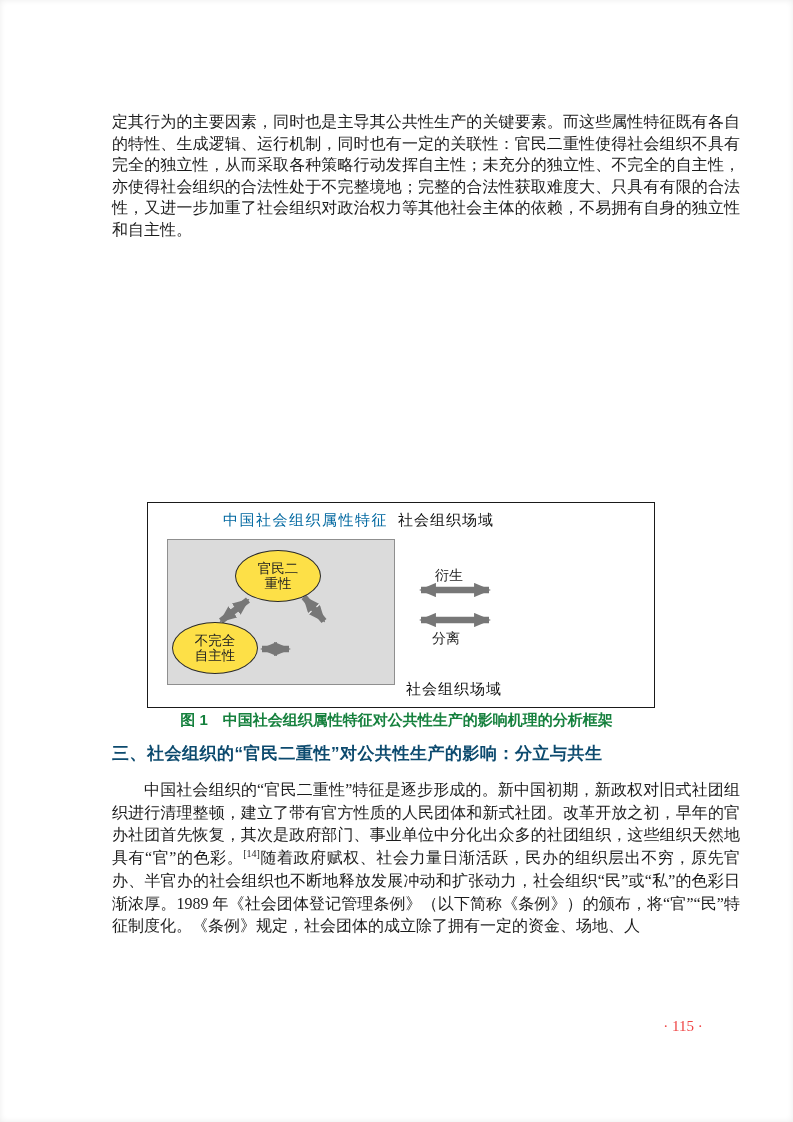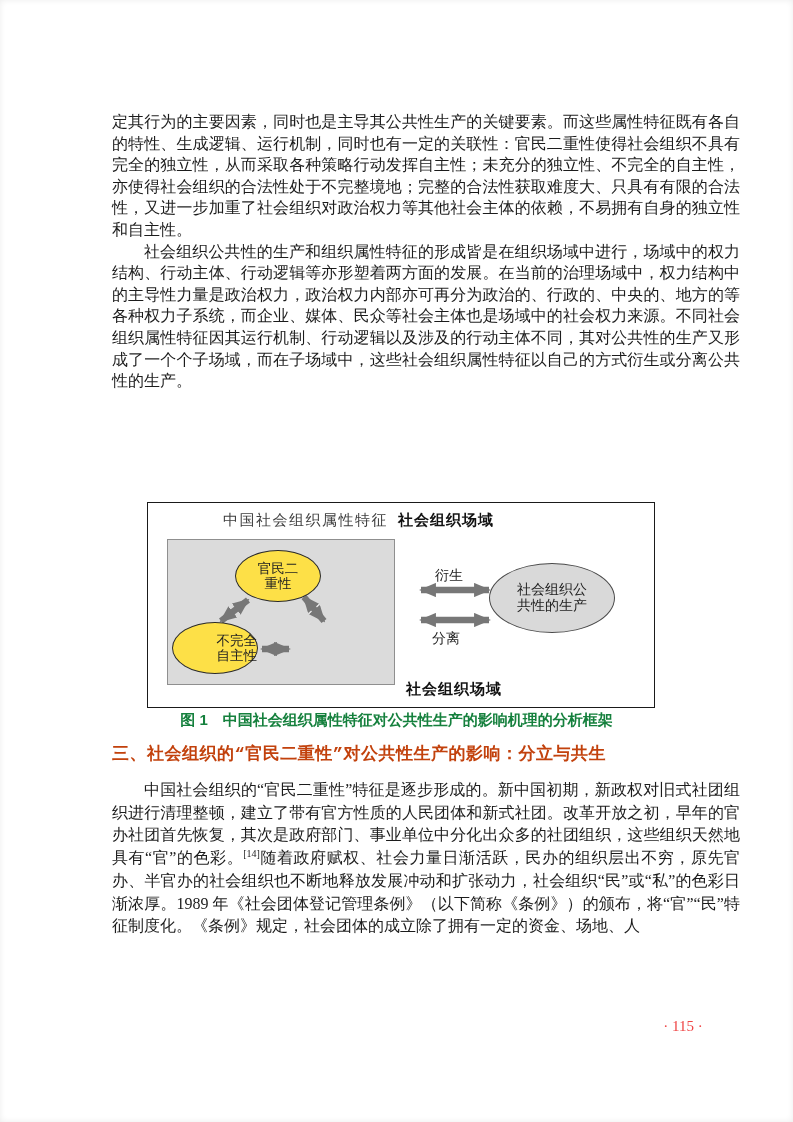--- a/index.html
+++ b/index.html
@@ -18,74 +18,73 @@
   .para.noindent{text-indent:0;}
   sup.ref{font-size:10px;line-height:0;vertical-align:super;}
   
   .figure{
     position:absolute;left:147px;top:502px;width:506px;height:204px;
     border:1.5px solid #1a1a1a;background:#ffffff;
   }
   .fig-abs{position:absolute;}
   .attr-title{
     left:70px;top:8px;width:175px;text-align:center;
-    font-size:15px;letter-spacing:1.5px;color:#404040;
+    font-size:15px;letter-spacing:1.5px;color:#0369a1;
   }
   .field-label{
     font-family:"Liberation Sans","DejaVu Sans",sans-serif;
-    font-weight:bold;font-size:15px;letter-spacing:1px;color:#111;
+    font-weight:normal;font-size:15px;letter-spacing:1px;color:#111;
   }
   .fl-top{left:250px;top:8px;}
   .fl-bottom{left:258px;top:177px;}
   .graybox{
     left:19px;top:36px;width:226px;height:144px;
     background:#dbdbdb;border:1px solid #8f8f8f;
   }
   .fig-svg{left:0;top:0;width:506px;height:204px;}
   .node{
     background:#fde047;border:1.4px solid #2a2a2a;border-radius:50%;
     display:flex;align-items:center;justify-content:center;text-align:center;
     font-size:13.5px;line-height:15px;color:#222;
   }
   .node-top{left:87px;top:47px;width:84px;height:50px;}
-  .node-left{left:24px;top:119px;width:84px;height:50px;justify-content:flex-end;}
+  .node-left{left:24px;top:119px;width:84px;height:50px;}
   .node-right{left:149px;top:120px;width:88px;height:50px;}
   .node-production{
     left:341px;top:60px;width:124px;height:68px;
     background:#d9d9d9;border:1.6px solid #4a4a4a;border-radius:50%;
     display:flex;align-items:center;justify-content:center;text-align:center;
     font-size:14px;line-height:16px;color:#222;
   }
   .rel-label{width:44px;text-align:center;font-size:14px;color:#222;}
   .rl-derive{left:279px;top:64px;}
   .rl-separate{left:276px;top:127px;}
   
   .caption{
     position:absolute;left:0;top:711px;width:793px;text-align:center;
     font-family:"Liberation Sans","DejaVu Sans",sans-serif;
     font-weight:bold;font-size:15px;color:#15803d;
   }
   .heading{
     position:absolute;left:112px;top:742px;
-    font-family:Liberation Mono, monospace;
-    font-weight:bold;font-size:17px;letter-spacing:0.5px;color:#c2410c;
+    font-family:Liberation Sans, sans-serif;
+    font-weight:bold;font-size:17px;letter-spacing:0.5px;color:#0c4a6e;
   }
   .pagenum{
     position:absolute;left:648px;top:1018px;width:70px;text-align:center;
     font-size:15px;color:#ef4444;
   }
 </style>
 </head>
 <body>
 
 <div class="page">
 
   <div class="textblock tb-top">
     <p class="para noindent">定其行为的主要因素，同时也是主导其公共性生产的关键要素。而这些属性特征既有各自的特性、生成逻辑、运行机制，同时也有一定的关联性：官民二重性使得社会组织不具有完全的独立性，从而采取各种策略行动发挥自主性；未充分的独立性、不完全的自主性，亦使得社会组织的合法性处于不完整境地；完整的合法性获取难度大、只具有有限的合法性，又进一步加重了社会组织对政治权力等其他社会主体的依赖，不易拥有自身的独立性和自主性。</p>
-    <p class="para">社会组织公共性的生产和组织属性特征的形成皆是在组织场域中进行，场域中的权力结构、行动主体、行动逻辑等亦形塑着两方面的发展。在当前的治理场域中，权力结构中的主导性力量是政治权力，政治权力内部亦可再分为政治的、行政的、中央的、地方的等各种权力子系统，而企业、媒体、民众等社会主体也是场域中的社会权力来源。不同社会组织属性特征因其运行机制、行动逻辑以及涉及的行动主体不同，其对公共性的生产又形成了一个个子场域，而在子场域中，这些社会组织属性特征以自己的方式衍生或分离公共性的生产。</p>
   </div>
 
   <div class="figure">
     <div class="fig-abs graybox"></div>
 
     <svg class="fig-abs fig-svg" viewBox="0 0 506 204">
       <defs>
         <marker id="ah" markerWidth="2.6" markerHeight="2.2" refX="2.3" refY="1.1" orient="auto">
           <path d="M0,0 L2.6,1.1 L0,2.2 Z" fill="#777777"></path>
         </marker>
@@ -113,26 +112,20 @@
     <div class="fig-abs node node-left">
       <div>
         <div>不完全</div>
         <div>自主性</div>
       </div>
     </div>
 
     <div class="fig-abs rel-label rl-derive">衍生</div>
     <div class="fig-abs rel-label rl-separate">分离</div>
 
-    <div class="fig-abs node-production">
-      <div>
-        <div>社会组织公</div>
-        <div>共性的生产</div>
-      </div>
-    </div>
   </div>
 
   <div class="caption">图 1　中国社会组织属性特征对公共性生产的影响机理的分析框架</div>
 
   <div class="heading">三、社会组织的“官民二重性”对公共性生产的影响：分立与共生</div>
 
   <div class="textblock tb-bottom">
     <p class="para"><span>中国社会组织的“官民二重性”特征是逐步形成的。新中国初期，新政权对旧式社团组织进行清理整顿，建立了带有官方性质的人民团体和新式社团。改革开放之初，早年的官办社团首先恢复，其次是政府部门、事业单位中分化出众多的社团组织，这些组织天然地具有“官”的色彩。</span><sup class="ref">[14]</sup><span>随着政府赋权、社会力量日渐活跃，民办的组织层出不穷，原先官办、半官办的社会组织也不断地释放发展冲动和扩张动力，社会组织“民”或“私”的色彩日渐浓厚。1989 年《社会团体登记管理条例》（以下简称《条例》）的颁布，将“官”“民”特征制度化。《条例》规定，社会团体的成立除了拥有一定的资金、场地、人</span></p>
   </div>
 

